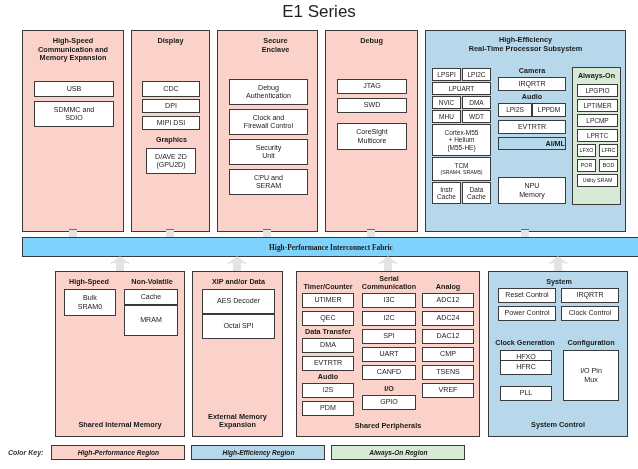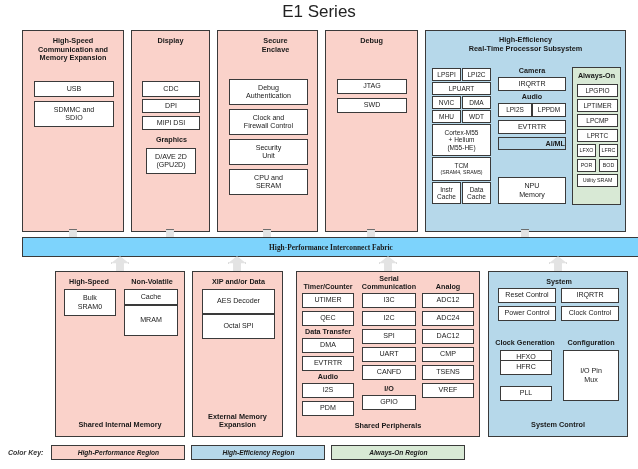--- a/index.html
+++ b/index.html
@@ -70,20 +70,22 @@
   <div class="abs box" style="left:11px;top:108px;width:79px;height:26px;white-space:pre-line;">Security
 Unit</div>
   <div class="abs box" style="left:11px;top:138px;width:79px;height:26px;white-space:pre-line;">CPU and
 SERAM</div>
 </div>
 
 <div class="abs panel pink" style="left:325px;top:30px;width:93px;height:202px;">
   <div class="ph" style="margin-top:6px;white-space:pre-line;">Debug</div>
   <div class="abs box" style="left:11px;top:48px;width:70px;height:15px;">JTAG</div>
   <div class="abs box" style="left:11px;top:67px;width:70px;height:15px;">SWD</div>
+  <div class="abs box" style="left:11px;top:92px;width:70px;height:27px;white-space:pre-line;">CoreSight
+Multicore</div>
 </div>
 
 <div class="abs panel blue" style="left:425px;top:30px;width:201px;height:202px;">
   <div class="ph" style="margin-top:5px;white-space:pre-line;">High-Efficiency
 Real-Time Processor Subsystem</div>
 
   <div class="abs box sm" style="left:6px;top:37px;width:29px;height:13px;">LPSPI</div>
   <div class="abs box sm" style="left:36px;top:37px;width:29px;height:13px;">LPI2C</div>
   <div class="abs box sm" style="left:6px;top:51px;width:59px;height:13px;">LPUART</div>
   <div class="abs box sm" style="left:6px;top:65px;width:29px;height:13px;">NVIC</div>

